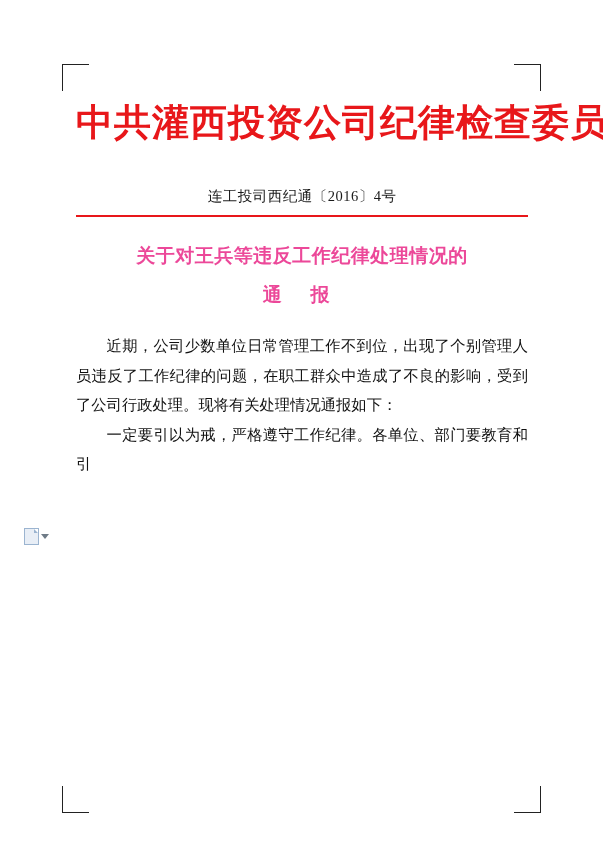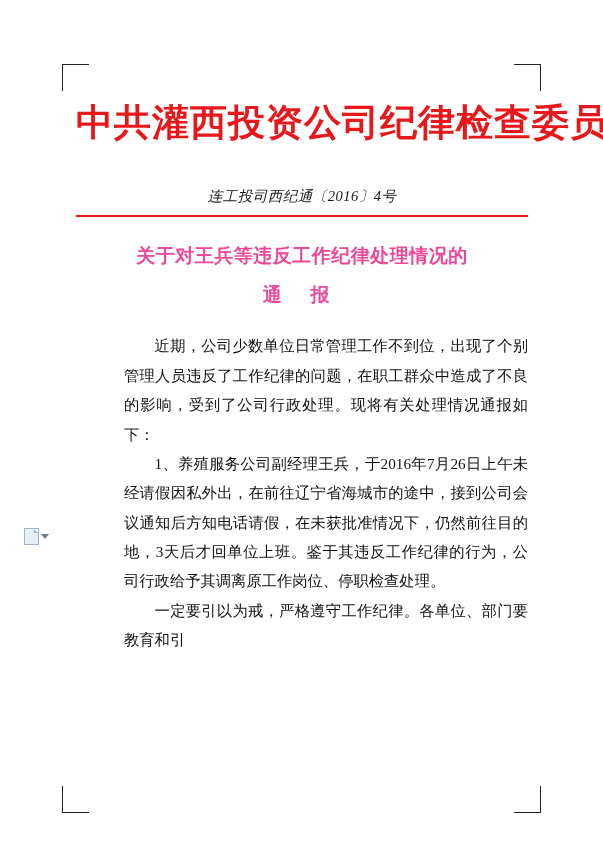--- a/index.html
+++ b/index.html
@@ -56,21 +56,20 @@
     margin-top: 16px;
     white-space: nowrap;
   }
 
   .doc-number {
     text-align: center;
     color: #1a1a1a;
     font-size: 14.5px;
     margin-top: 42px;
     letter-spacing: 0.5px;
-    font-style: italic;
   }
 
   .red-rule {
     height: 2px;
     background: #e8171a;
     margin-top: 9px;
     width: 100%;
   }
 
   .subject {
@@ -94,21 +93,20 @@
     font-size: 15.3px;
     line-height: 1.92;
     text-align: justify;
     text-justify: inter-ideograph;
   }
   .body-text p {
     margin: 0;
   }
   .body-text p.indent {
     text-indent: 2em;
-    margin-left: 48px;
   }
 
   
   .margin-widget {
     position: absolute;
     left: 24px;
     top: 528px;
     width: 28px;
     height: 16px;
     display: flex;
@@ -160,18 +158,17 @@
 
     <div class="red-rule"></div>
 
     <div class="subject">
       <span>关于对王兵等违反工作纪律处理情况的</span>
       <span class="line2">通  报</span>
     </div>
 
     <div class="body-text">
       <p class="indent">近期，公司少数单位日常管理工作不到位，出现了个别管理人员违反了工作纪律的问题，在职工群众中造成了不良的影响，受到了公司行政处理。现将有关处理情况通报如下：</p>
-      <p class="indent">1、养殖服务公司副经理王兵，于2016年7月26日上午未经请假因私外出，在前往辽宁省海城市的途中，接到公司会议通知后方知电话请假，在未获批准情况下，仍然前往目的地，3天后才回单位上班。鉴于其违反工作纪律的行为，公司行政给予其调离原工作岗位、停职检查处理。</p>
       <p class="indent">一定要引以为戒，严格遵守工作纪律。各单位、部门要教育和引</p>
     </div>
 
   </div>
 </div>
 
 </body></html>

